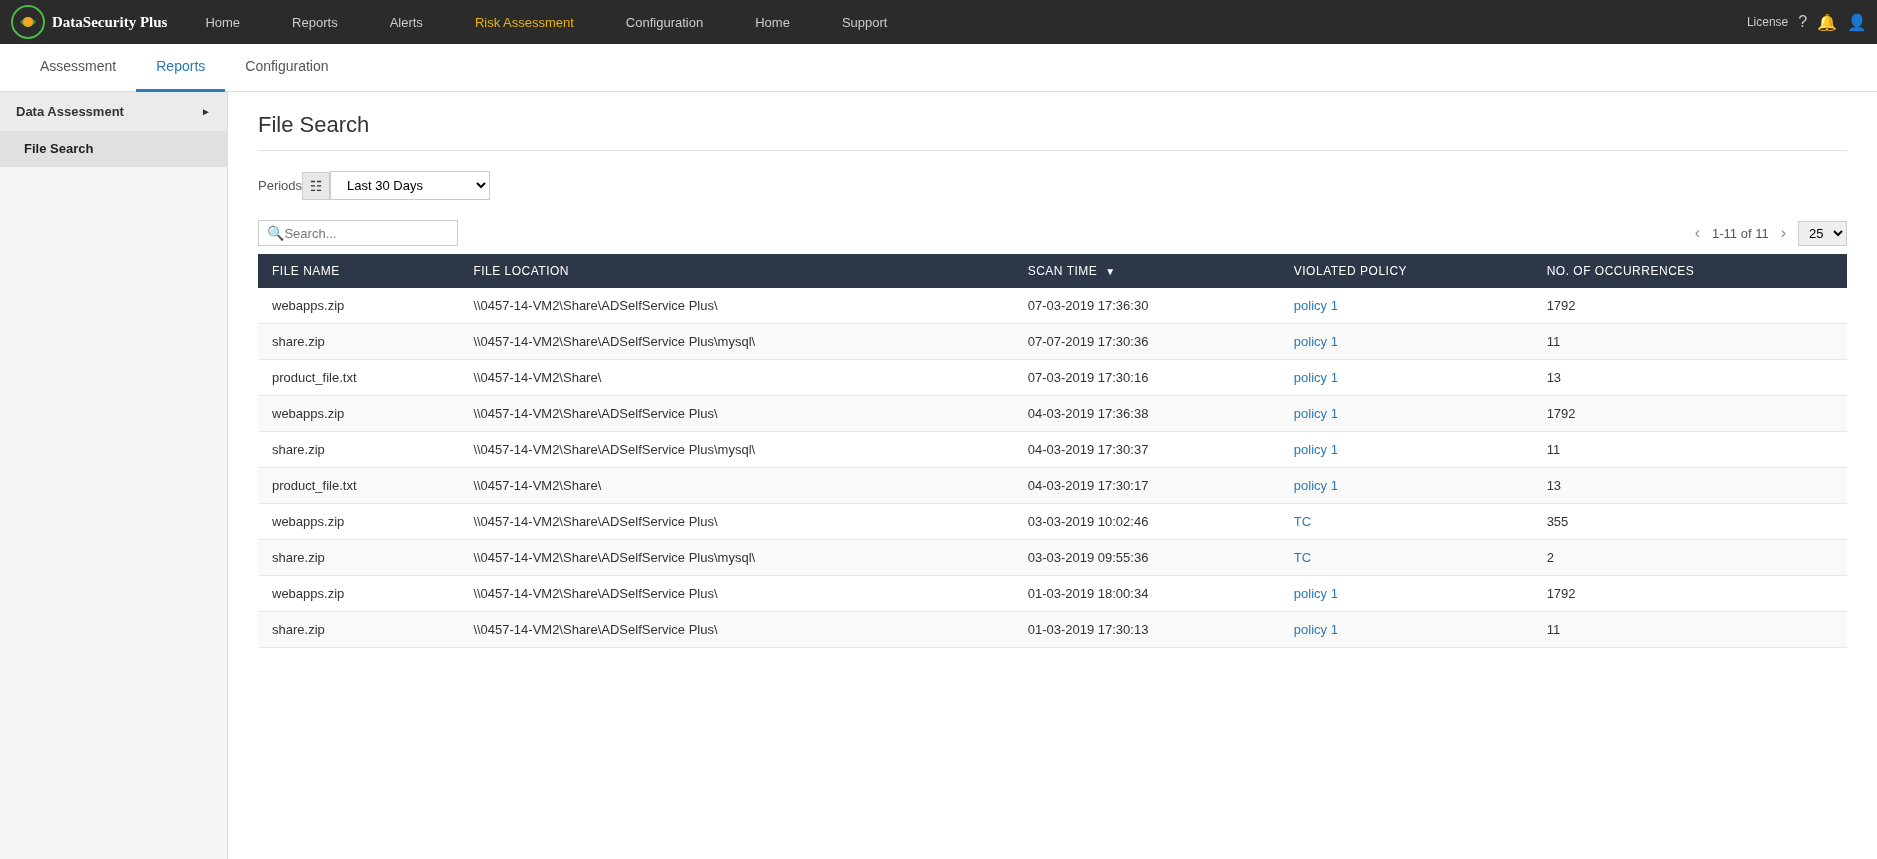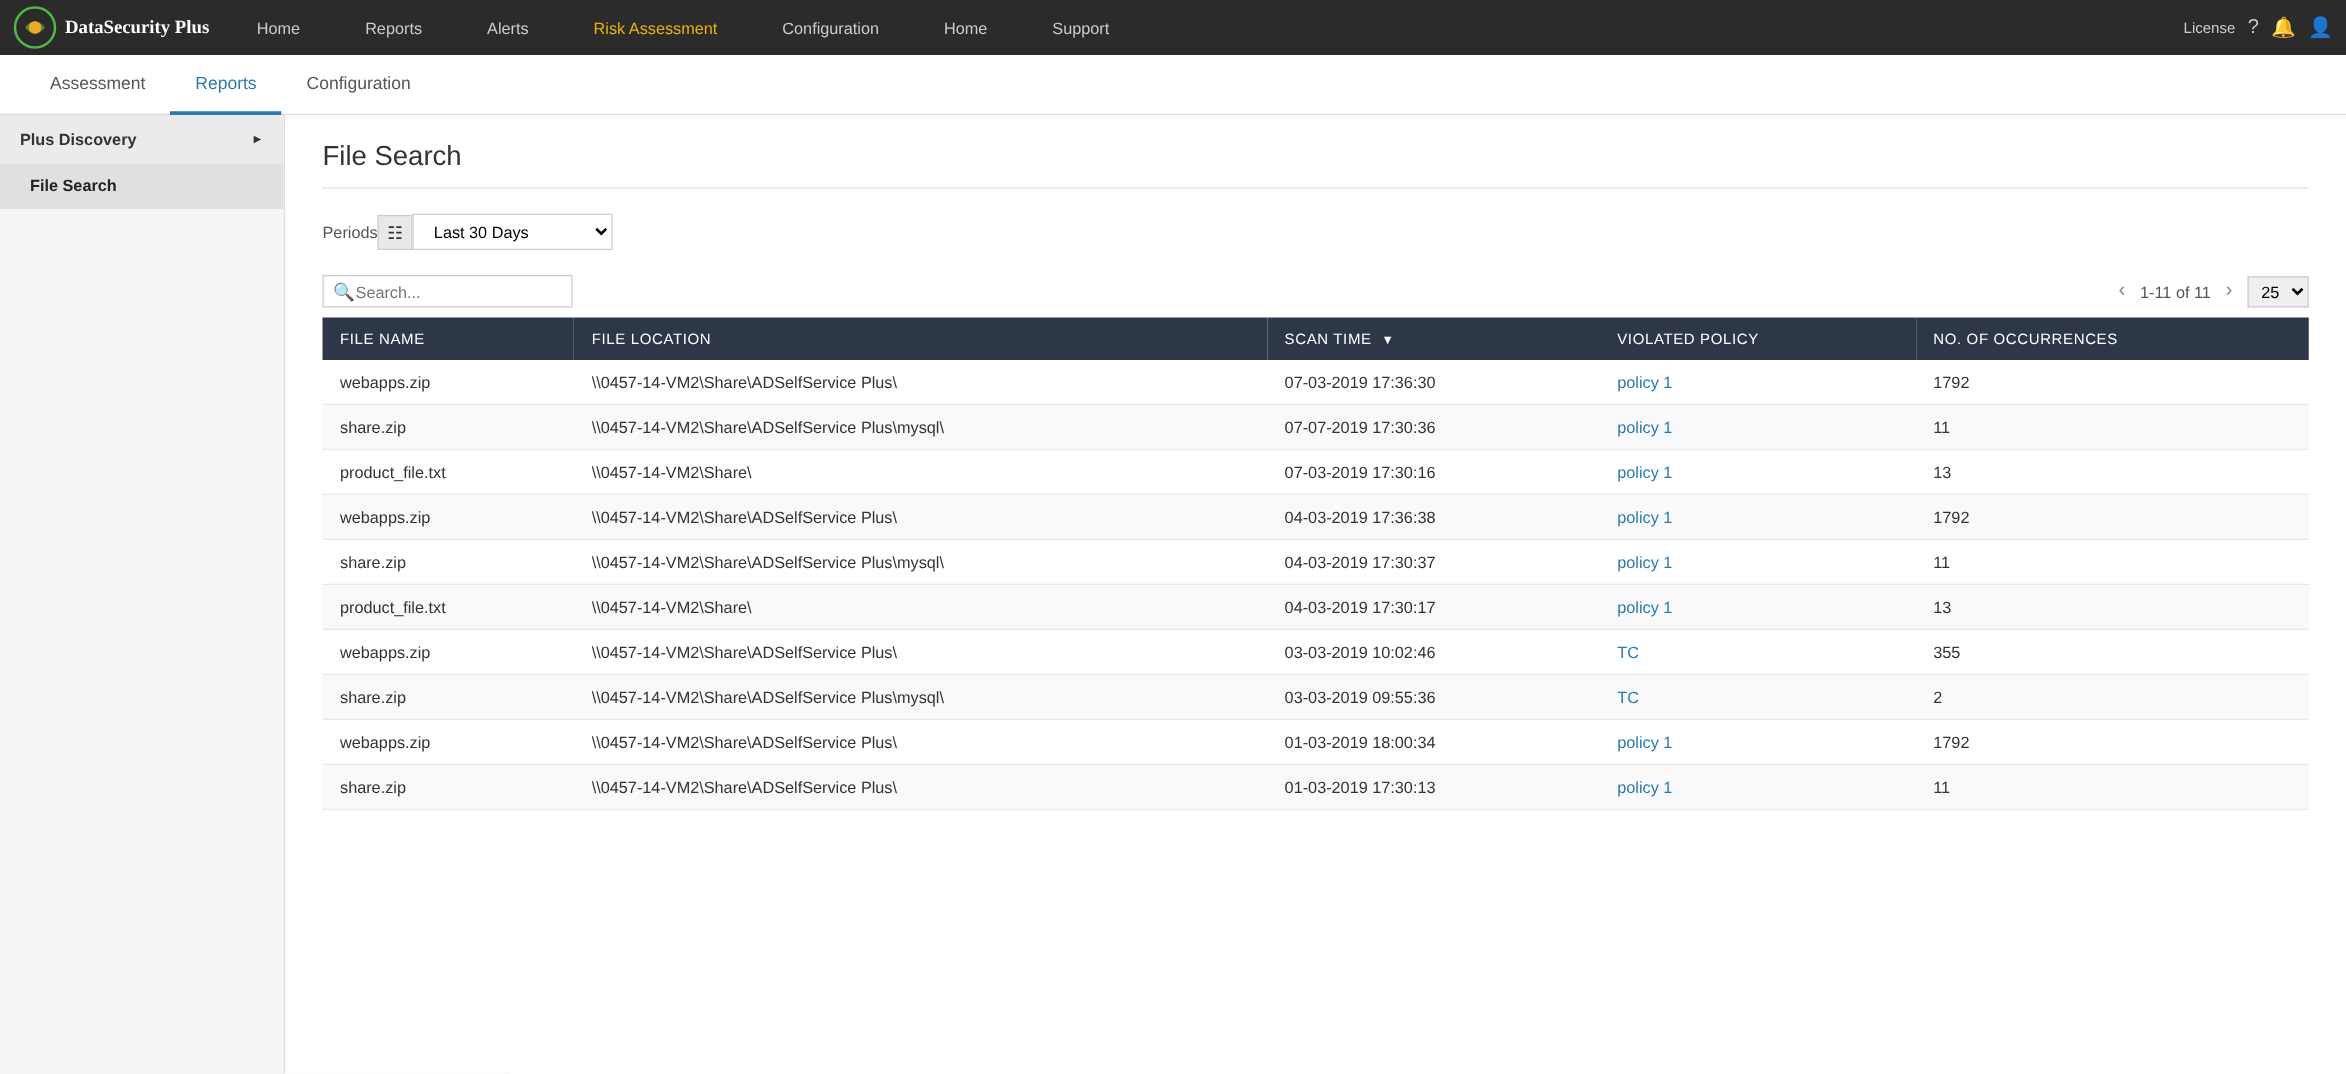--- a/index.html
+++ b/index.html
@@ -283,21 +283,21 @@
   <div class="sub-nav-item">Assessment</div>
   <div class="sub-nav-item active">Reports</div>
   <div class="sub-nav-item">Configuration</div>
 </div>
 
 <div class="layout">
 
   <aside class="sidebar">
     <div class="sidebar-group">
       <div class="sidebar-group-header">
-        <span>Plus Discovery</span>
+        <span>Data Assessment</span>
         <span class="chevron-icon">►</span>
       </div>
       <div class="sidebar-item active">File Search</div>
     </div>
   </aside>
 
   <main class="main-content">
     <h1 class="page-title">File Search</h1>
 
     <div class="periods-row">

